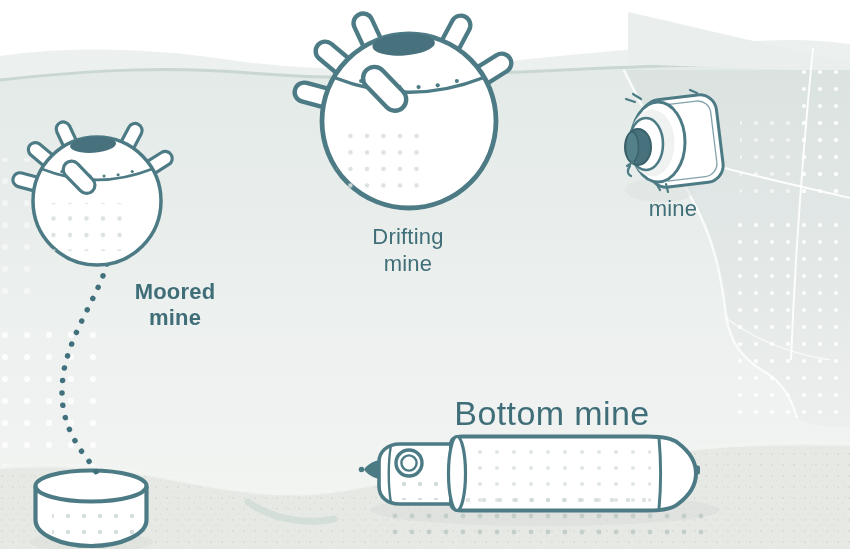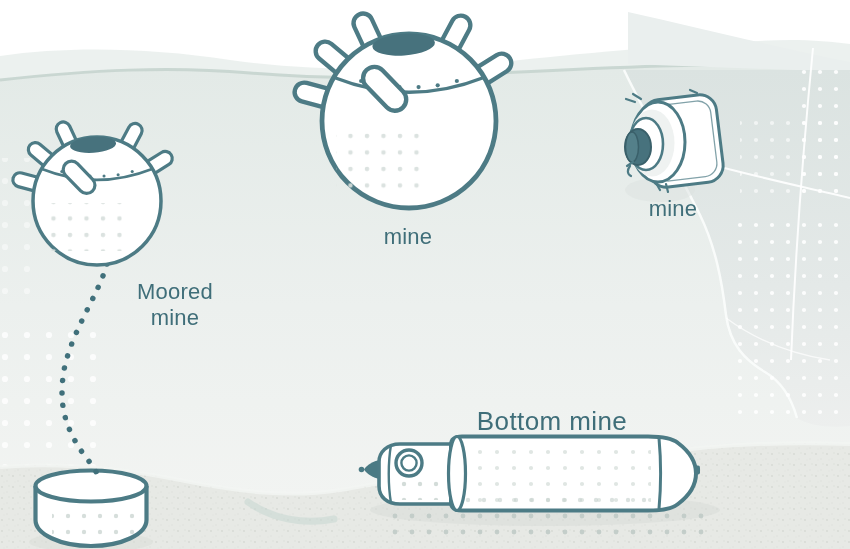--- a/index.html
+++ b/index.html
@@ -5,24 +5,24 @@
   html,body{margin:0;padding:0;background:#ffffff;}
   .stage{
     position:relative;width:850px;height:549px;overflow:hidden;
     background:#ffffff;font-family:"Liberation Sans",sans-serif;
   }
   .scene-svg{position:absolute;left:0;top:0;}
   .label{
     position:absolute;text-align:center;color:#3f6e79;
     font-size:22px;line-height:26px;letter-spacing:.2px;font-weight:400;
   }
-  .label-moored  {left:115px;top:279px;width:120px;}
+  .label-moored  {left:115px;top:279px;width:120px;font-weight:bold;}
   .label-drifting{left:348px;top:223px;width:120px;line-height:27px;}
   .label-limpet  {left:613px;top:196px;width:120px;}
-  .label-bottom  {left:452px;top:400px;width:200px;font-size:26px;letter-spacing:.4px;margin-top:8px;}
+  .label-bottom  {left:452px;top:400px;width:200px;font-size:34px;letter-spacing:.4px;}
 </style>
 </head>
 <body>
 
 <div class="stage">
 
 <svg class="scene-svg" width="850" height="549" viewBox="0 0 850 549">
   <defs>
     <linearGradient id="waterGrad" x1="0" y1="70" x2="0" y2="500" gradientUnits="userSpaceOnUse">
       <stop offset="0" stop-color="#e3eae7"></stop>
@@ -165,20 +165,21 @@
     <rect x="466" y="497" width="185" height="12" fill="url(#dotsMed)" opacity="0.65"></rect>
     <rect x="390" y="512" width="316" height="26" fill="url(#dotsDark)" opacity="0.85"></rect>
   </g>
 </svg>
 
 <div class="label label-moored">
   <div>Moored</div>
   <div>mine</div>
 </div>
 <div class="label label-drifting">
+  <div>Drifting</div>
   <div>mine</div>
 </div>
 <div class="label label-limpet">
   <div>mine</div>
 </div>
 <div class="label label-bottom">Bottom mine</div>
 
 </div>
 
 </body></html>

